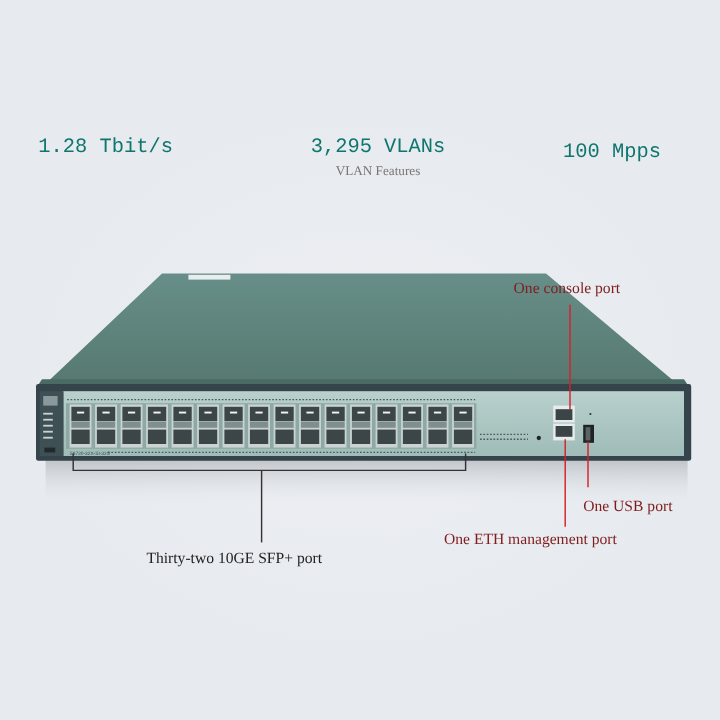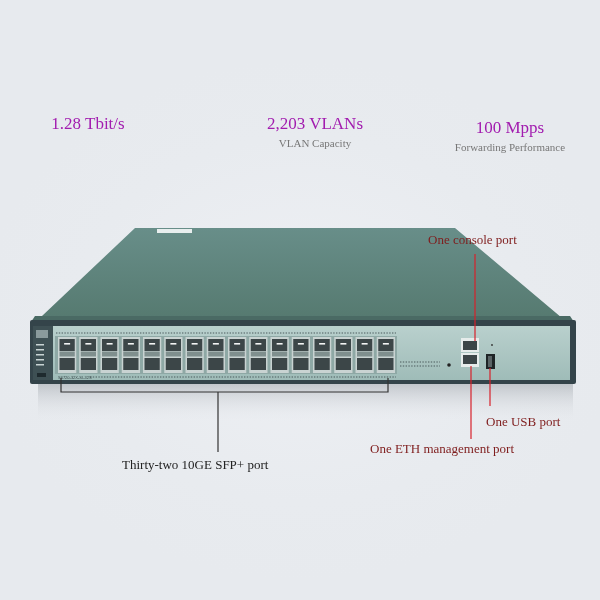--- a/index.html
+++ b/index.html
@@ -2,43 +2,42 @@
 <html><head>
 <meta charset="utf-8">
 <style>
   html, body { margin: 0; padding: 0; }
   body {
     width: 600px; height: 600px; overflow: hidden; position: relative;
     background: radial-gradient(ellipse 320px 260px at 300px 320px, #eef0f4 0%, #e8ebef 70%, #e7eaee 100%);
     font-family: "Liberation Serif", serif;
   }
   .stat { position: absolute; text-align: center; }
-  .stat .value { font-family: Liberation Serif, serif; font-size: 17px; color: #a21caf; line-height: 20px; }
+  .stat .value { font-family: Liberation Mono, monospace; font-size: 17px; color: #0f766e; line-height: 20px; }
   .stat .label { font-size: 11px; color: #777; line-height: 14px; margin-top: 2px; }
   .stat.s1 .label { font-family: "Liberation Sans", sans-serif; }
   .stat.s2 .label, .stat.s3 .label { font-family: "Liberation Serif", serif; }
 
   #switch { position: absolute; left: 0; top: 0; width: 600px; height: 600px; }
   .annot { position: absolute; font-family: "Liberation Serif", serif; font-size: 13px; white-space: nowrap; }
   .annot.red { color: #7f1d1d; }
   .annot.black { color: #222; font-size: 13px; }
 </style>
 </head>
 <body>
 
 <div class="stat s1" style="left:28px; top:114px; width:120px;">
   <div class="value">1.28 Tbit/s</div>
 </div>
 <div class="stat s2" style="left:250px; top:114px; width:130px;">
-  <div class="value">2,203 VLANs</div>
-  <div class="label">VLAN Capacity</div>
+  <div class="value">3,295 VLANs</div>
+  <div class="label">VLAN Features</div>
 </div>
 <div class="stat s3" style="left:444px; top:118px; width:132px;">
   <div class="value">100 Mpps</div>
-  <div class="label">Forwarding Performance</div>
 </div>
 
 <svg id="switch" viewBox="0 0 600 600" xmlns="http://www.w3.org/2000/svg">
   <defs>
     <linearGradient id="topGrad" x1="0" y1="0" x2="0" y2="1">
       <stop offset="0" stop-color="#688e89"></stop>
       <stop offset="1" stop-color="#55796f"></stop>
     </linearGradient>
     <linearGradient id="frontGrad" x1="0" y1="0" x2="0" y2="1">
       <stop offset="0" stop-color="#b9d0cd"></stop>

